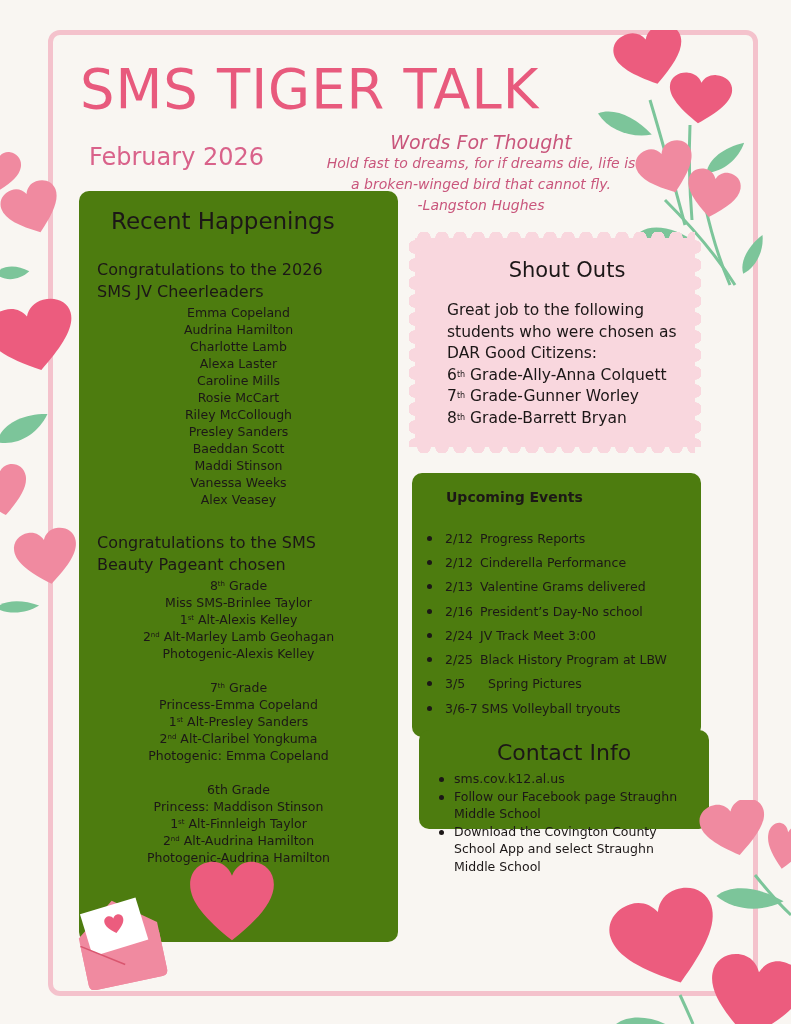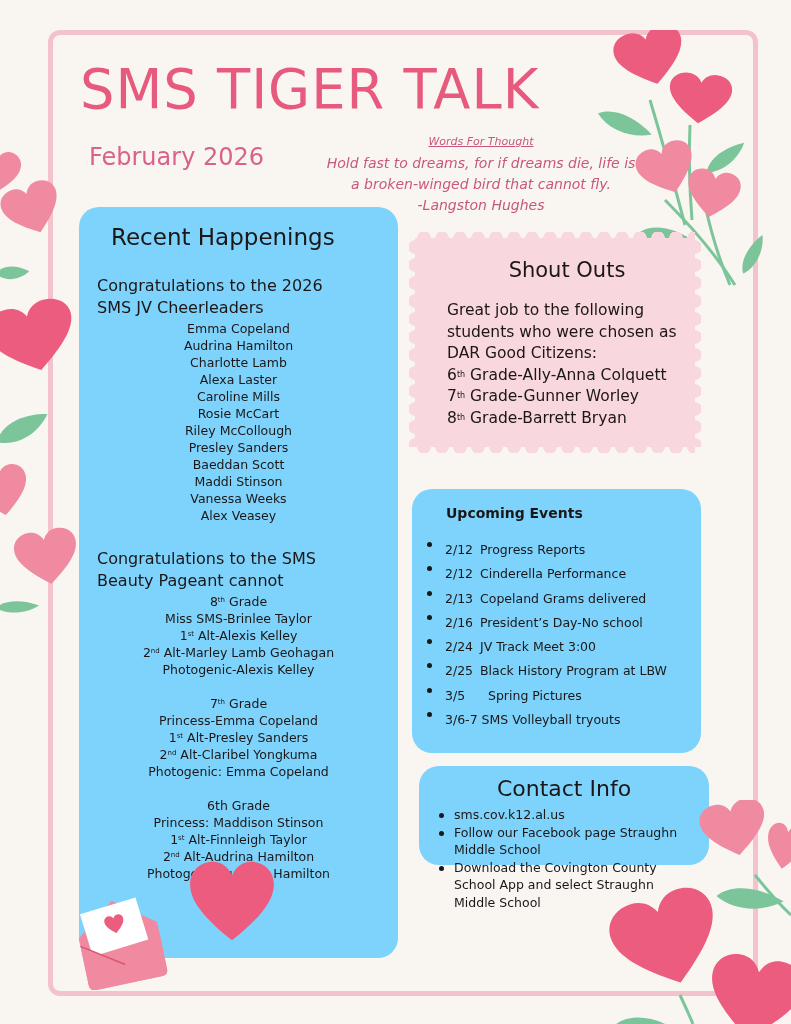--- a/index.html
+++ b/index.html
@@ -38,26 +38,25 @@
     .quote {
       position: absolute;
       left: 320px; top: 131px;
       width: 322px;
       text-align: center;
       color: #c9567c;
       font-style: italic;
       font-size: 14px;
       line-height: 21px;
     }
-    .quote .qhead { font-size: 11px; line-height: 22px; text-decoration: underline; }
+    .quote .qhead { font-size: 19px; line-height: 22px; }
     .panel {
       position: absolute;
-      background: #7dd3fc;
-      border-radius: 20px;
-      margin-top: 16px;
+      background: #4d7c0f;
+      border-radius: 10px;
     }
     .recent { left: 79px; top: 191px; width: 319px; height: 751px; }
     .recent h2 {
       position: absolute; left: 32px; top: 17px;
       font-size: 23px; font-weight: normal;
     }
     .section-head {
       position: absolute; left: 18px;
       font-size: 16px; line-height: 22px;
     }
@@ -96,28 +95,28 @@
 
     .events { left: 412px; top: 473px; width: 289px; height: 264px; }
     .events h2 {
       position: absolute; left: 34px; top: 16px;
       font-size: 14px; font-weight: bold;
     }
     .events ul {
       position: absolute; left: 15px; top: 53px; list-style: none;
       font-size: 12.5px;
     }
-    .events li { height: 24.3px; display: flex; }
+    .events li { height: 24.3px; display: flex; align-items: center; }
     .events li::before {
       content: ""; width: 5px; height: 5px; border-radius: 50%;
       background: #1c1717; margin-right: 13px; flex: none;
     }
     .evdate { display: inline-block; min-width: 32px; margin-right: 3px; }
 
-    .contact { left: 419px; top: 750px; width: 290px; height: 99px; }
+    .contact { left: 419px; top: 730px; width: 290px; height: 99px; }
     .contact h2 {
       position: absolute; left: 0; width: 100%; top: 10px;
       text-align: center; font-size: 22px; font-weight: normal;
     }
     .contact ul {
       position: absolute; left: 18px; top: 40px; list-style: none;
       font-size: 12.5px; line-height: 17.5px; width: 260px;
     }
     .contact li { position: relative; padding-left: 17px; }
     .contact li::before {
@@ -190,21 +189,21 @@
     <div>Rosie McCart</div>
     <div>Riley McCollough</div>
     <div>Presley Sanders</div>
     <div>Baeddan Scott</div>
     <div>Maddi Stinson</div>
     <div>Vanessa Weeks</div>
     <div>Alex Veasey</div>
   </div>
   <div class="section-head" style="top:341px">
     <div>Congratulations to the SMS</div>
-    <div>Beauty Pageant cannot</div>
+    <div>Beauty Pageant chosen</div>
   </div>
   <div class="names" style="top:386px">
     <div><span>8</span><sup>th</sup><span> Grade</span></div>
     <div>Miss SMS-Brinlee Taylor</div>
     <div><span>1</span><sup>st</sup><span> Alt-Alexis Kelley</span></div>
     <div><span>2</span><sup>nd</sup><span> Alt-Marley Lamb Geohagan</span></div>
     <div>Photogenic-Alexis Kelley</div>
     <div class="gap"></div>
     <div><span>7</span><sup>th</sup><span> Grade</span></div>
     <div>Princess-Emma Copeland</div>
@@ -258,21 +257,21 @@
     <li>
         <span class="evdate">2/12</span>
         <span>Progress Reports</span>
       </li>
     <li>
         <span class="evdate">2/12</span>
         <span>Cinderella Performance</span>
       </li>
     <li>
         <span class="evdate">2/13</span>
-        <span>Copeland Grams delivered</span>
+        <span>Valentine Grams delivered</span>
       </li>
     <li>
         <span class="evdate">2/16</span>
         <span>President’s Day-No school</span>
       </li>
     <li>
         <span class="evdate">2/24</span>
         <span>JV Track Meet 3:00</span>
       </li>
     <li>

